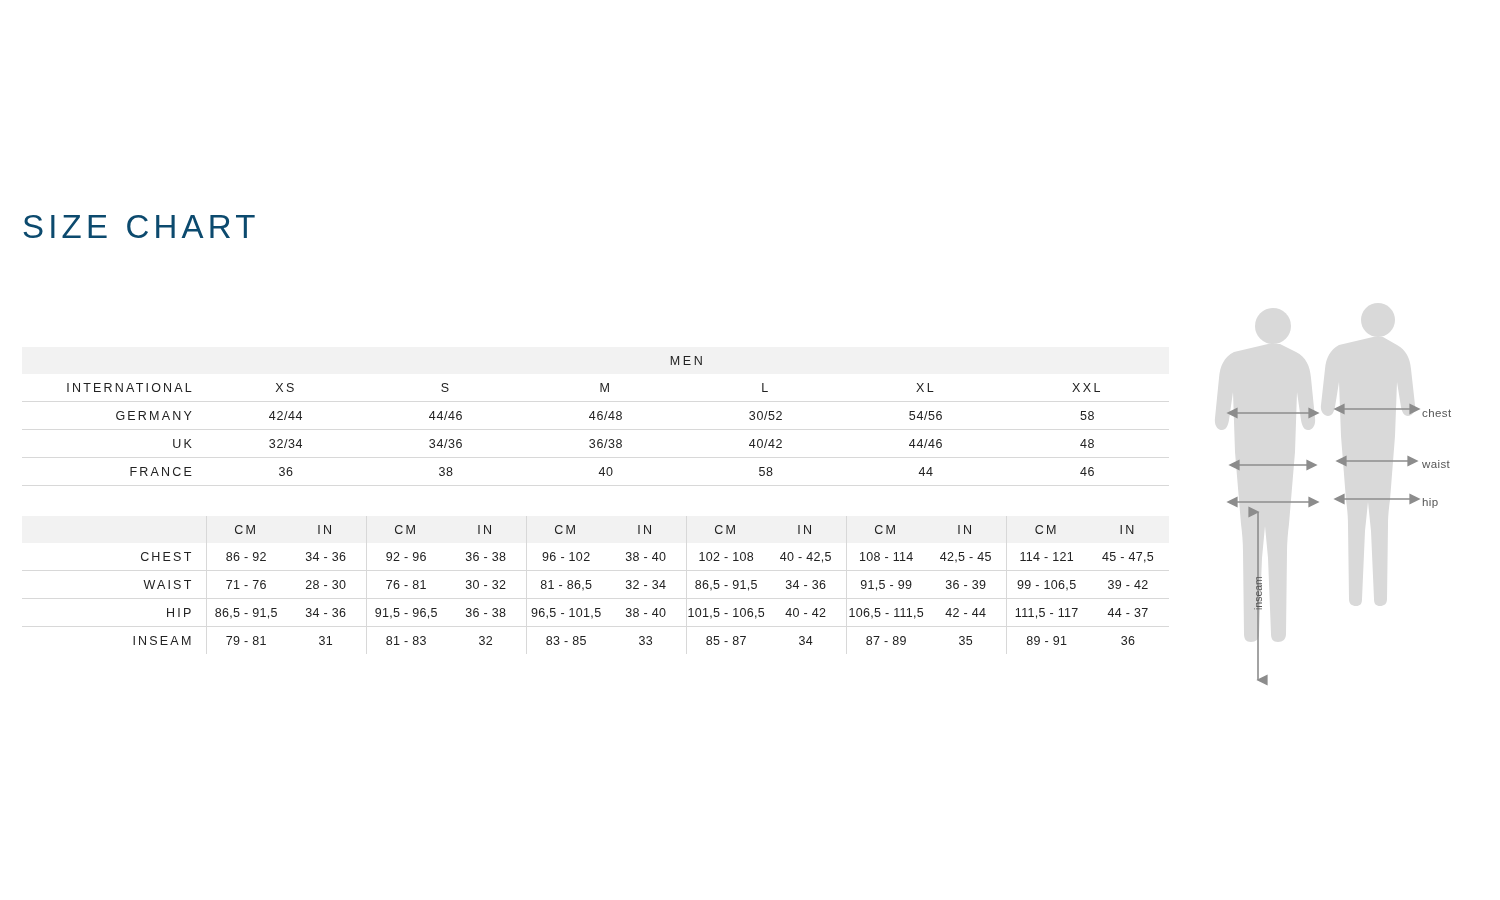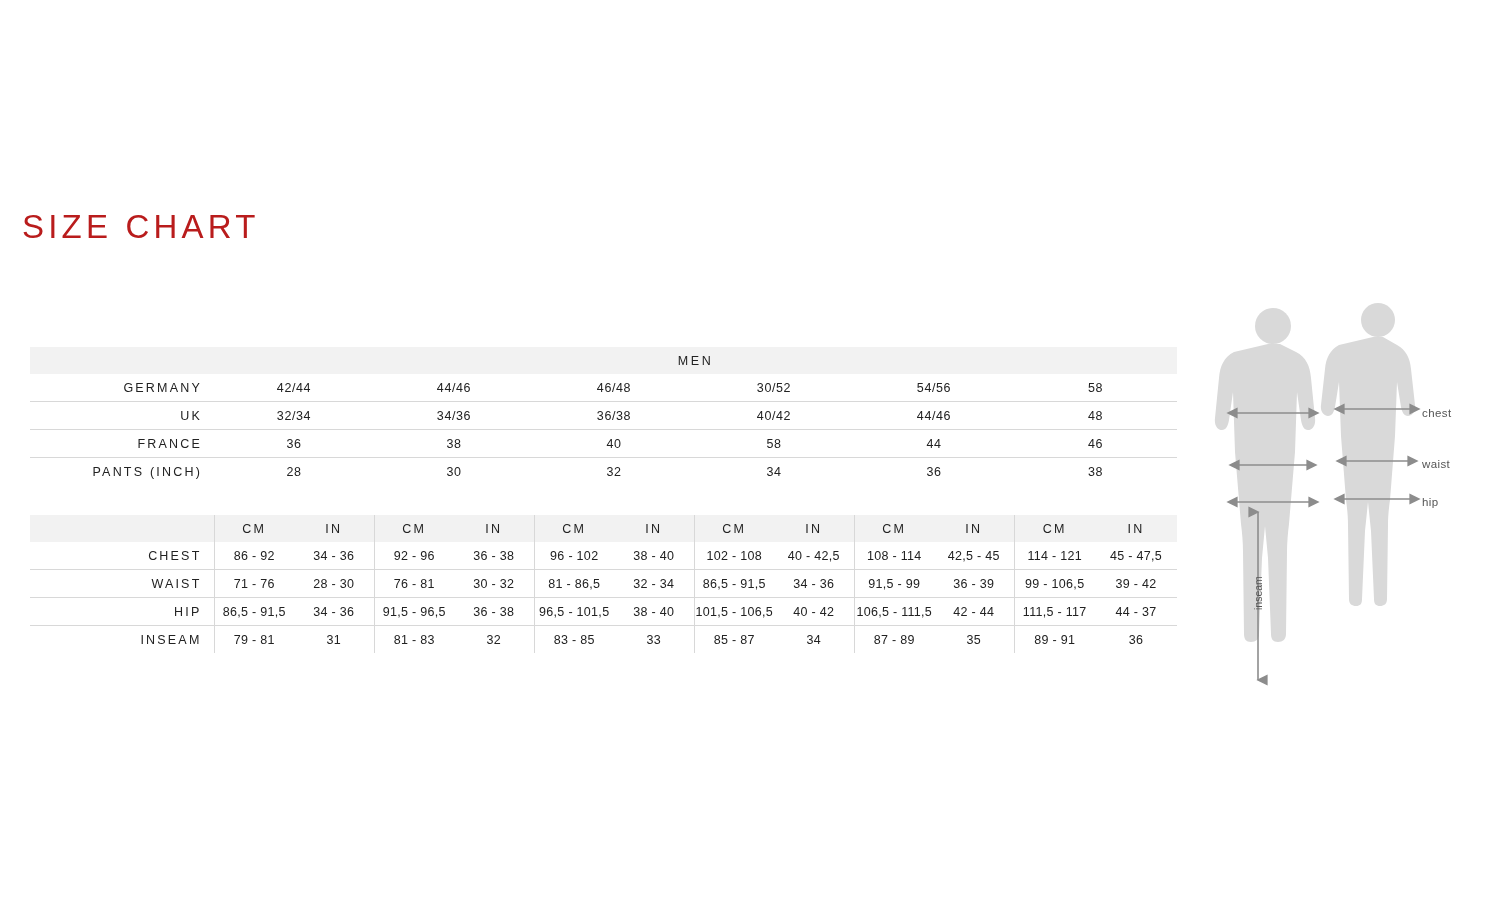--- a/index.html
+++ b/index.html
@@ -19,36 +19,36 @@
   
   .title-block {
     position: absolute;
     left: 22px;
     top: 208px;
   }
   .title-line1 {
     font-size: 33px;
     letter-spacing: 4.2px;
     font-weight: 400;
-    color: #b91c1c;
+    color: #0c4a6e;
     line-height: 1.18;
   }
   .title-line2 {
     font-size: 35px;
     letter-spacing: 4.2px;
     font-weight: 700;
     color: #111;
     line-height: 1.18;
     margin-top: 2px;
   }
 
   
   .chart-wrap {
     position: absolute;
-    left: 30px;
+    left: 22px;
     top: 347px;
     width: 1147px;
   }
   table.size-table {
     border-collapse: collapse;
     width: 100%;
     table-layout: fixed;
   }
   table.size-table td, table.size-table th {
     font-weight: 400;
@@ -150,20 +150,29 @@
       <col style="width:160px">
       <col style="width:160px">
       <col style="width:163px">
     </colgroup>
     <tbody>
       <tr class="group-header">
         <td></td>
         <td colspan="6">MEN</td>
       </tr>
 
+      <tr class="row-sep">
+        <td class="row-label">INTERNATIONAL</td>
+        <td class="cell-size">XS</td>
+        <td class="cell-size">S</td>
+        <td class="cell-size">M</td>
+        <td class="cell-size">L</td>
+        <td class="cell-size">XL</td>
+        <td class="cell-size">XXL</td>
+      </tr>
 
       <tr class="row-sep">
         <td class="row-label">GERMANY</td>
         <td class="cell-center">42/44</td>
         <td class="cell-center">44/46</td>
         <td class="cell-center">46/48</td>
         <td class="cell-center">30/52</td>
         <td class="cell-center">54/56</td>
         <td class="cell-center">58</td>
       </tr>
@@ -181,29 +190,20 @@
       <tr class="row-sep">
         <td class="row-label">FRANCE</td>
         <td class="cell-center">36</td>
         <td class="cell-center">38</td>
         <td class="cell-center">40</td>
         <td class="cell-center">58</td>
         <td class="cell-center">44</td>
         <td class="cell-center">46</td>
       </tr>
 
-      <tr>
-        <td class="row-label">PANTS (INCH)</td>
-        <td class="cell-center">28</td>
-        <td class="cell-center">30</td>
-        <td class="cell-center">32</td>
-        <td class="cell-center">34</td>
-        <td class="cell-center">36</td>
-        <td class="cell-center">38</td>
-      </tr>
     </tbody>
   </table>
 
   <div class="meas-wrap">
   <table class="size-table">
     <colgroup>
       <col style="width:184px">
       <col style="width:80px">
           <col style="width:80px">
       <col style="width:80px">

